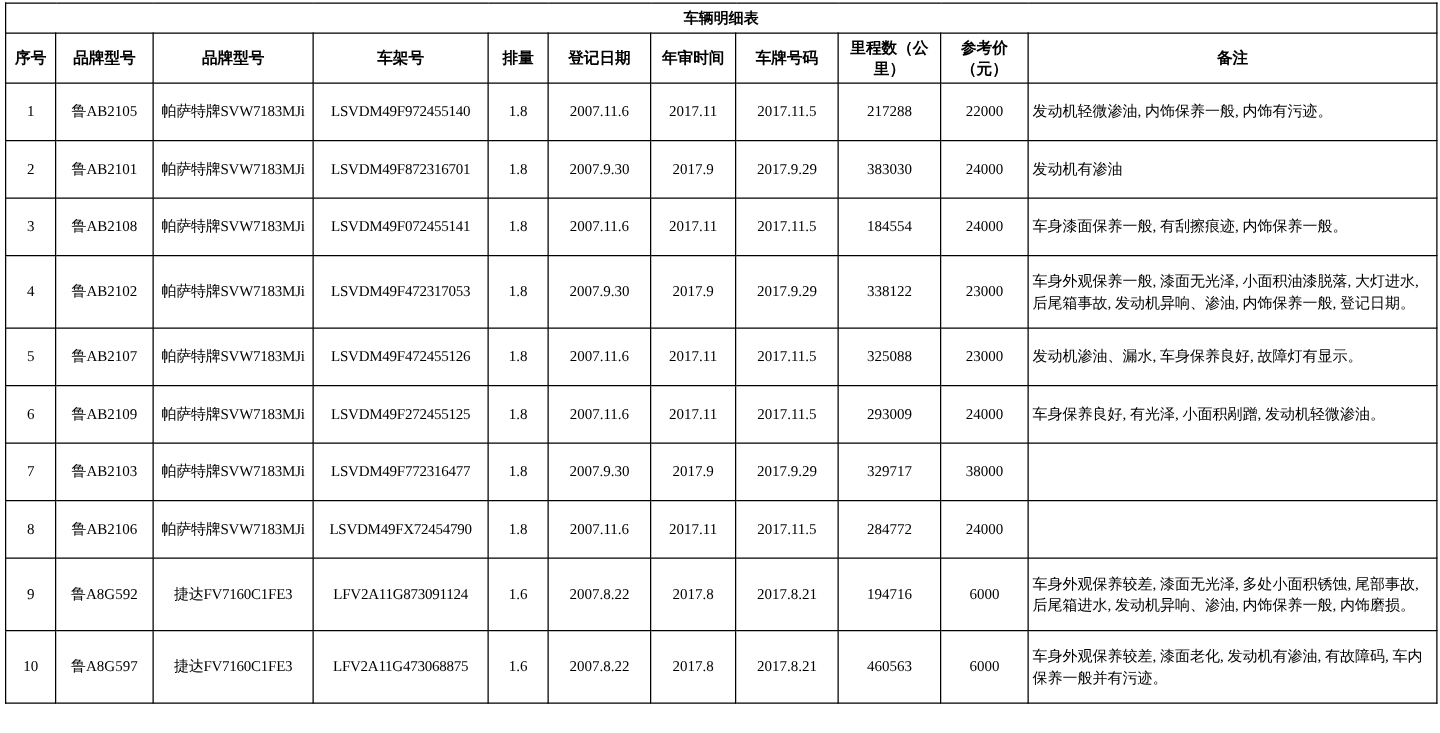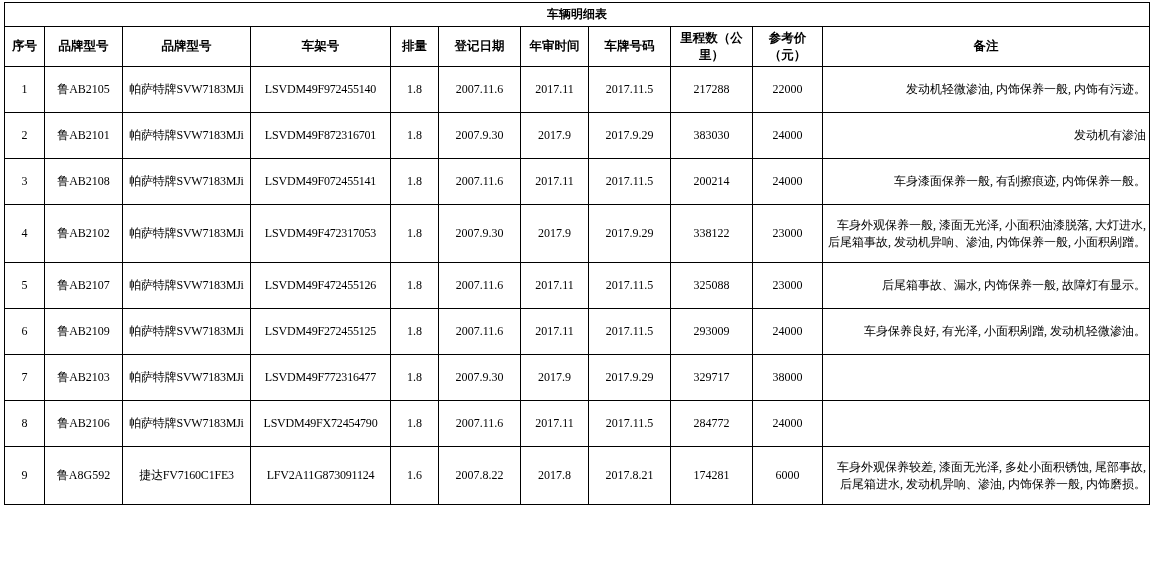--- a/index.html
+++ b/index.html
@@ -46,21 +46,21 @@
     text-align: center;
     font-weight: bold;
     font-size: 12.5px;
     height: 40px;
     padding: 2px 2px;
   }
   td.c { text-align: center; }
   tbody tr { height: 46px; }
   tbody tr.tall { height: 58px; }
   td.remark {
-    text-align: right;
+    text-align: left;
     padding: 3px 5px;
     font-size: 12px;
     line-height: 1.5;
     margin-left: 20px;
   }
   td.model, td.vin {
     font-size: 12px;
     letter-spacing: -0.2px;
   }
   .col-idx   { width: 40px; }
@@ -140,49 +140,49 @@
       </tr>
       <tr>
         <td class="c">3</td>
         <td class="c">鲁AB2108</td>
         <td class="c model">帕萨特牌SVW7183MJi</td>
         <td class="c vin">LSVDM49F072455141</td>
         <td class="c">1.8</td>
         <td class="c">2007.11.6</td>
         <td class="c">2017.11</td>
         <td class="c">2017.11.5</td>
-        <td class="c">200214</td>
+        <td class="c">184554</td>
         <td class="c">24000</td>
         <td class="remark">车身漆面保养一般, 有刮擦痕迹, 内饰保养一般。</td>
       </tr>
       <tr class="tall">
         <td class="c">4</td>
         <td class="c">鲁AB2102</td>
         <td class="c model">帕萨特牌SVW7183MJi</td>
         <td class="c vin">LSVDM49F472317053</td>
         <td class="c">1.8</td>
         <td class="c">2007.9.30</td>
         <td class="c">2017.9</td>
         <td class="c">2017.9.29</td>
         <td class="c">338122</td>
         <td class="c">23000</td>
-        <td class="remark">车身外观保养一般, 漆面无光泽, 小面积油漆脱落, 大灯进水, 后尾箱事故, 发动机异响、渗油, 内饰保养一般, 小面积剐蹭。</td>
+        <td class="remark">车身外观保养一般, 漆面无光泽, 小面积油漆脱落, 大灯进水, 后尾箱事故, 发动机异响、渗油, 内饰保养一般, 登记日期。</td>
       </tr>
       <tr>
         <td class="c">5</td>
         <td class="c">鲁AB2107</td>
         <td class="c model">帕萨特牌SVW7183MJi</td>
         <td class="c vin">LSVDM49F472455126</td>
         <td class="c">1.8</td>
         <td class="c">2007.11.6</td>
         <td class="c">2017.11</td>
         <td class="c">2017.11.5</td>
         <td class="c">325088</td>
         <td class="c">23000</td>
-        <td class="remark">后尾箱事故、漏水, 内饰保养一般, 故障灯有显示。</td>
+        <td class="remark">发动机渗油、漏水, 车身保养良好, 故障灯有显示。</td>
       </tr>
       <tr>
         <td class="c">6</td>
         <td class="c">鲁AB2109</td>
         <td class="c model">帕萨特牌SVW7183MJi</td>
         <td class="c vin">LSVDM49F272455125</td>
         <td class="c">1.8</td>
         <td class="c">2007.11.6</td>
         <td class="c">2017.11</td>
         <td class="c">2017.11.5</td>
@@ -218,19 +218,32 @@
       </tr>
       <tr class="tall">
         <td class="c">9</td>
         <td class="c">鲁A8G592</td>
         <td class="c model">捷达FV7160C1FE3</td>
         <td class="c vin">LFV2A11G873091124</td>
         <td class="c">1.6</td>
         <td class="c">2007.8.22</td>
         <td class="c">2017.8</td>
         <td class="c">2017.8.21</td>
-        <td class="c">174281</td>
+        <td class="c">194716</td>
         <td class="c">6000</td>
         <td class="remark">车身外观保养较差, 漆面无光泽, 多处小面积锈蚀, 尾部事故, 后尾箱进水, 发动机异响、渗油, 内饰保养一般, 内饰磨损。</td>
+      </tr>
+      <tr class="tall">
+        <td class="c">10</td>
+        <td class="c">鲁A8G597</td>
+        <td class="c model">捷达FV7160C1FE3</td>
+        <td class="c vin">LFV2A11G473068875</td>
+        <td class="c">1.6</td>
+        <td class="c">2007.8.22</td>
+        <td class="c">2017.8</td>
+        <td class="c">2017.8.21</td>
+        <td class="c">460563</td>
+        <td class="c">6000</td>
+        <td class="remark">车身外观保养较差, 漆面老化, 发动机有渗油, 有故障码, 车内保养一般并有污迹。</td>
       </tr>
     </tbody>
   </table>
 </div>
 
 </body></html>

